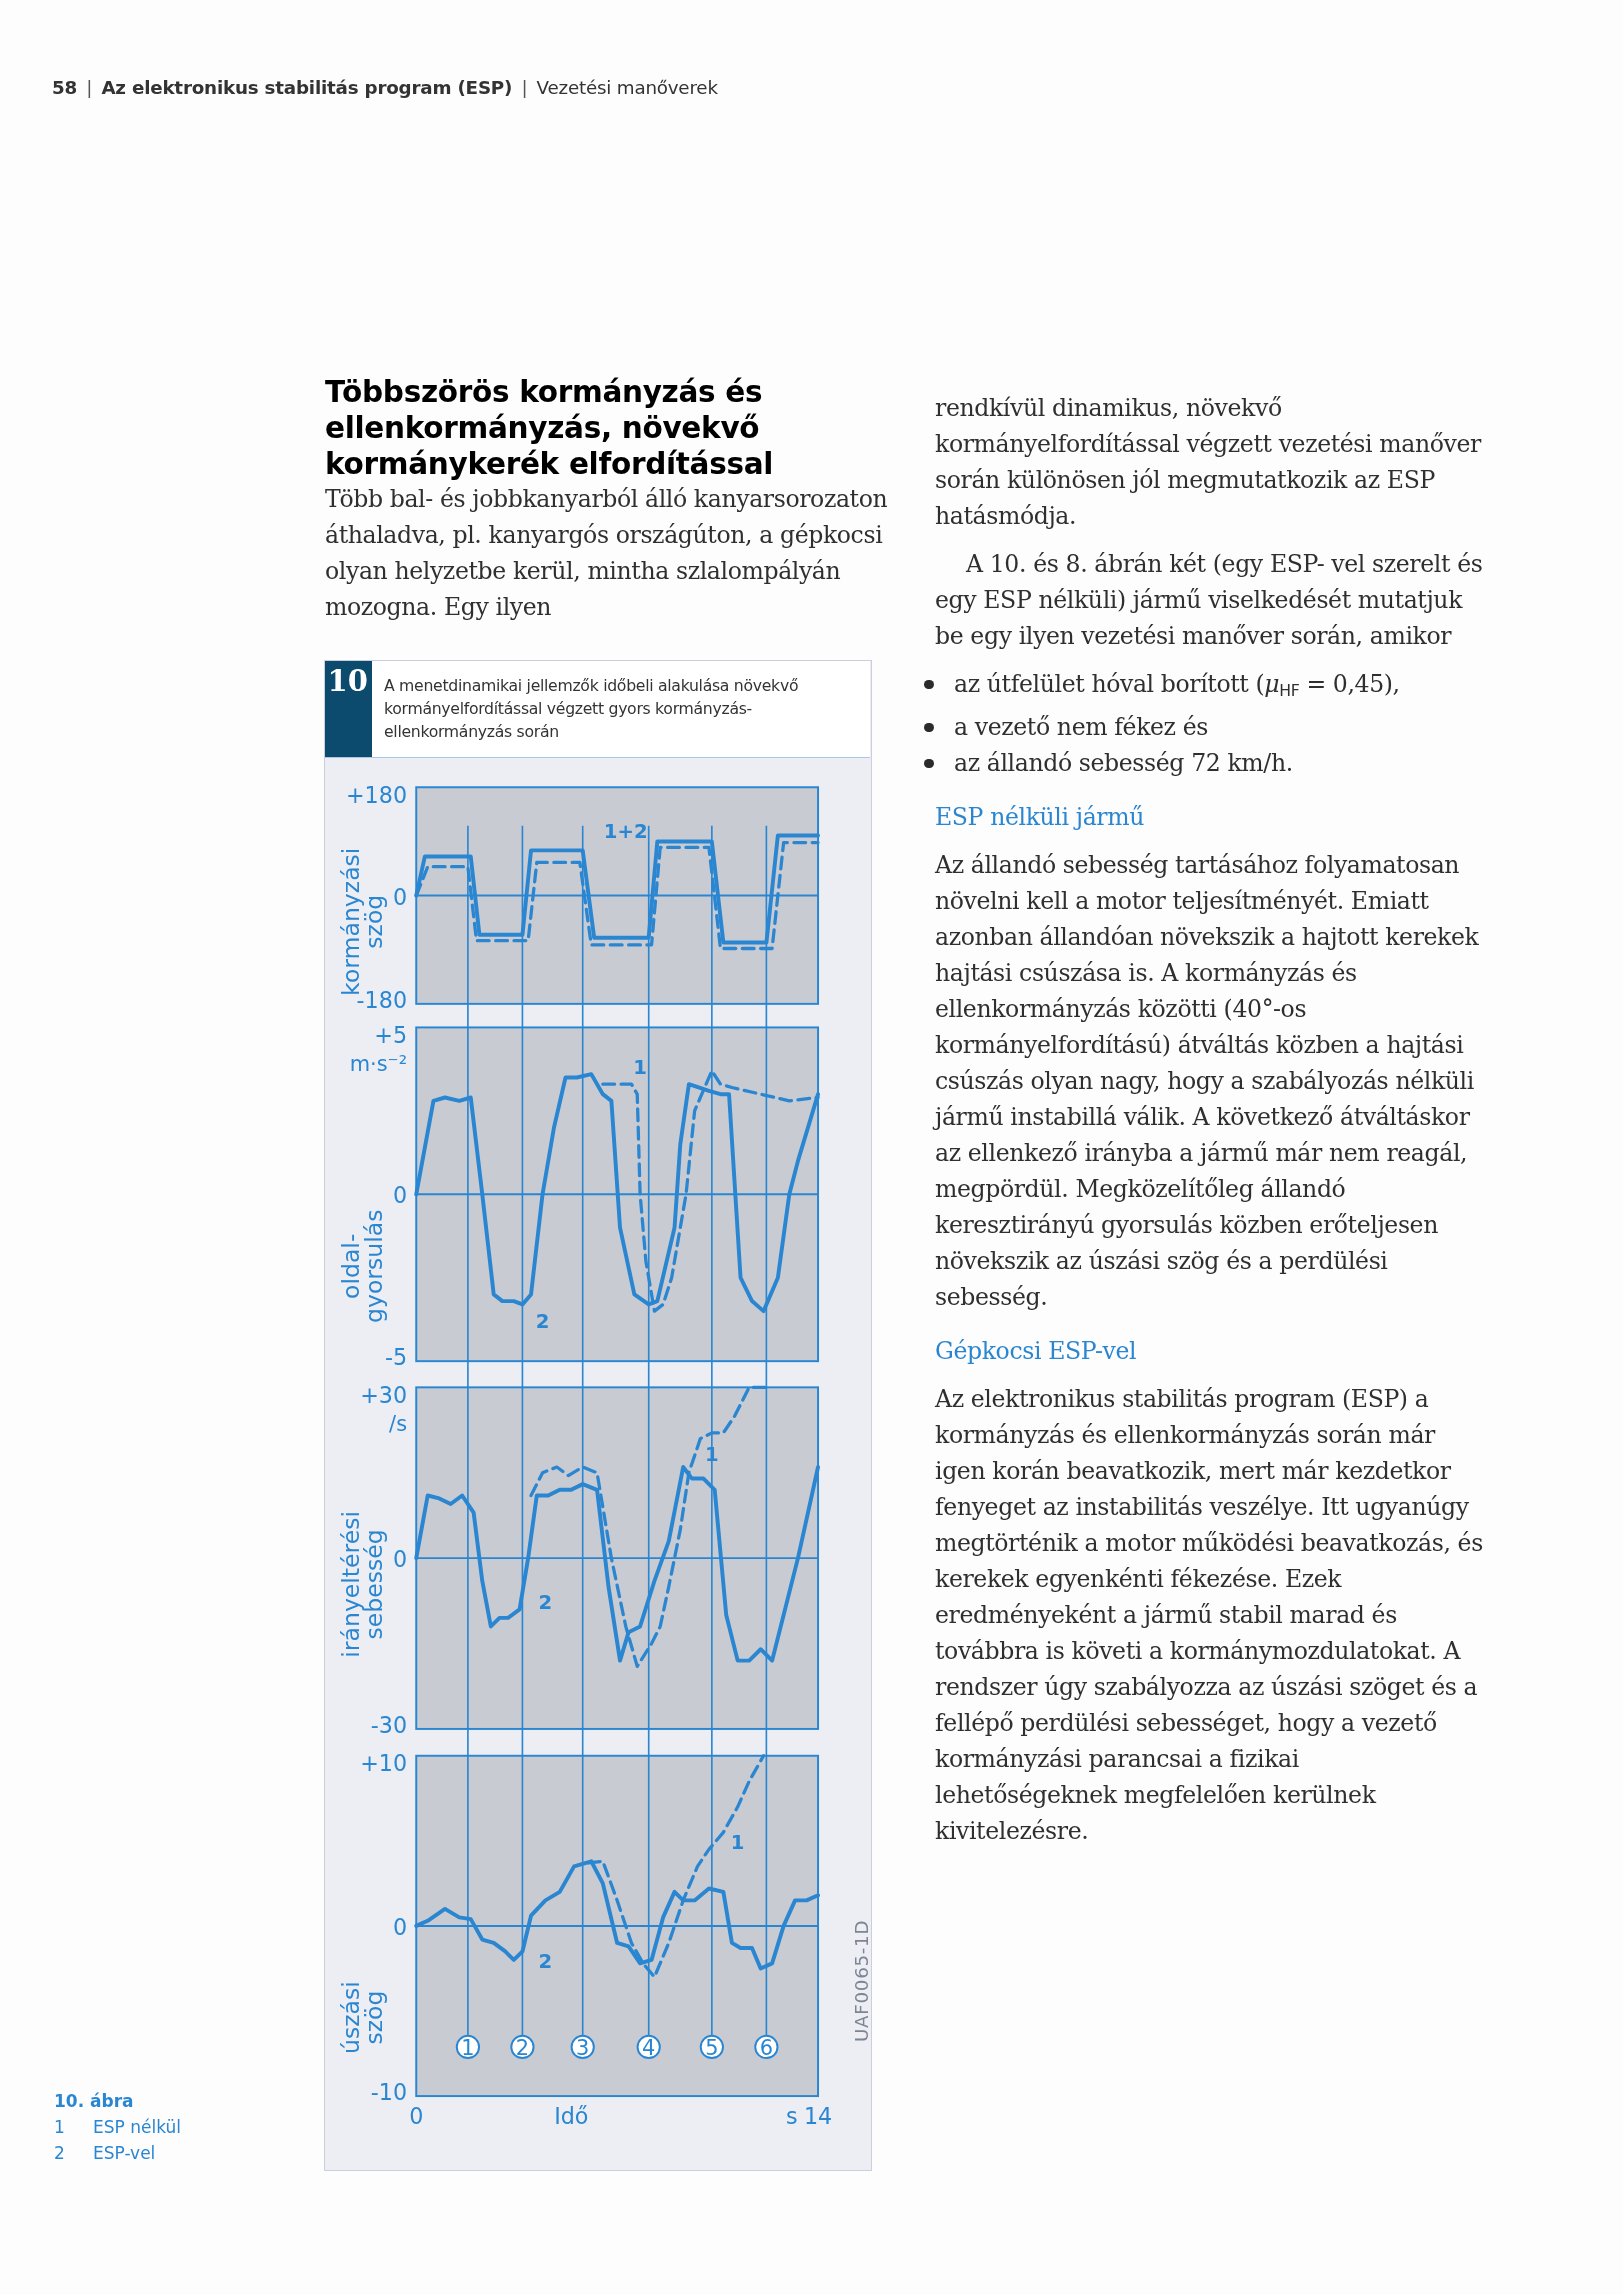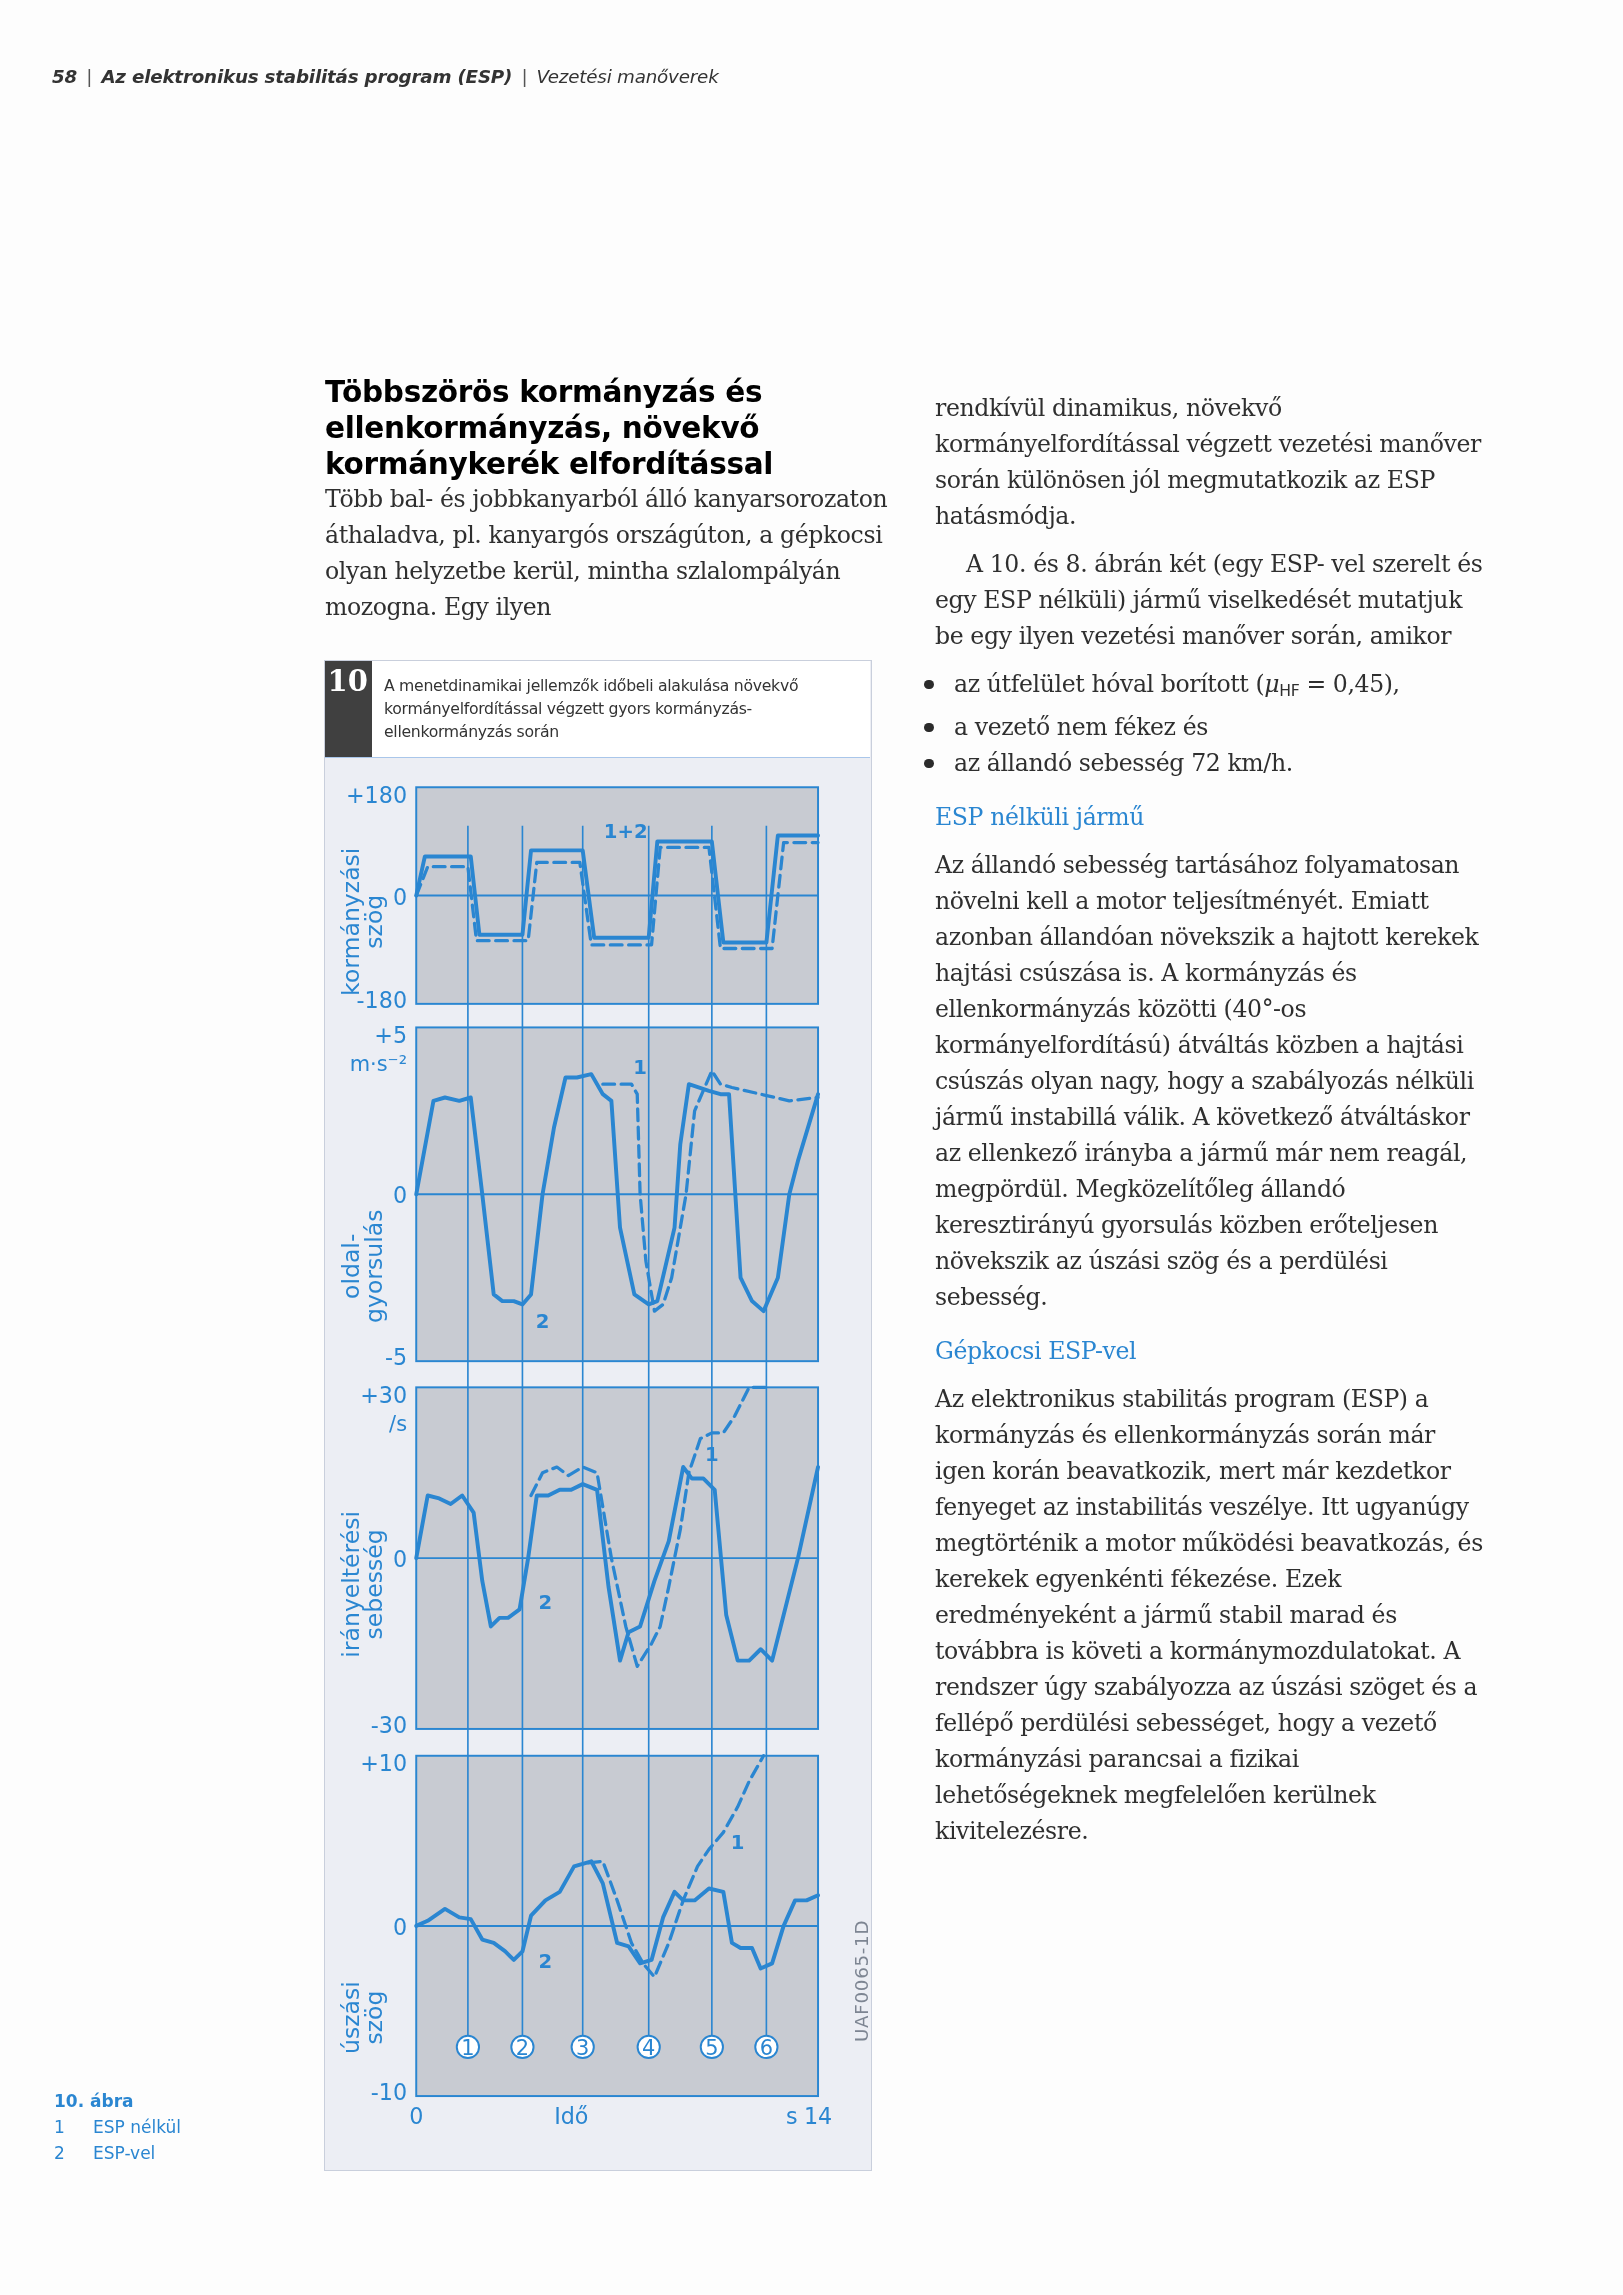--- a/index.html
+++ b/index.html
@@ -1,36 +1,36 @@
 <!DOCTYPE html>
 <html style="font-size:10.5px"><head>
 <meta charset="utf-8">
 <style>
   html, body { margin:0; padding:0; }
   body { width:1623px; height:2295px; background:#fdfdfd; position:relative; overflow:hidden; }
   .abs { position:absolute; }
-  .runhead { left:52px; top:66px; font-family:"DejaVu Sans", sans-serif; font-size:18.3px; color:#333; white-space:nowrap; letter-spacing:-0.2px;font-style:italic; }
+  .runhead { left:52px; top:77px; font-family:"DejaVu Sans", sans-serif; font-size:18.3px; color:#333; white-space:nowrap; letter-spacing:-0.2px; }
   .runhead .bold { font-weight:bold; }
   .runhead .sep { color:#555; margin:0 9.2px; }
   .section-title { left:325px; top:374px; width:576px; font-family:"DejaVu Sans", sans-serif; font-weight:bold; font-size:29.5px; line-height:36px; color:#000000; letter-spacing:-0.3px; }
   .body-text { font-family:"DejaVu Serif", serif; font-size:23.6px; line-height:36px; color:#2f2f2f; letter-spacing:-0.4px; }
   .col-left { left:325px; top:481px; width:563px; }
   .col-right { left:923px; top:378px; width:576px; }
   .col-right p { margin:12px; }
   .indent { text-indent:31px; }
   .bullets { list-style:none; margin:0; padding:0; }
   .bullets li { position:relative; padding-left:31px; }
   .bullets li .dot { position:absolute; left:1.3px; top:13.7px; width:9.8px; height:9.8px; border-radius:50%; background:#2b2b2b; }
   .mu { font-style:italic; }
   .sub { font-family:"DejaVu Sans", sans-serif; font-size:15.7px; vertical-align:-3.9px; }
   .subhead { font-family:"DejaVu Serif", serif; font-size:23.6px; line-height:36px; color:#2a86d1; margin-top:18.3px !important; letter-spacing:-0.4px; }
 
   .figure { left:324px; top:660px; width:548px; height:1511px; background:#eceef4; border:1.3px solid #c9cfdc; box-sizing:border-box; }
   .fig-header { left:0; top:0; width:545px; height:96px; background:#ffffff; border-bottom:1.3px solid #a9c6ea; }
-  .fig-badge { left:0; top:0; width:47px; height:96px; background:#404040; }
+  .fig-badge { left:0; top:0; width:47px; height:96px; background:#0c4a6e; }
   .fig-num { left:2.6px; top:2.6px; font-family:"DejaVu Serif", serif; font-weight:bold; font-size:29px; color:#ffffff; }
   .fig-title { left:59px; top:13px; width:478px; font-family:"DejaVu Sans", sans-serif; font-size:15.7px; line-height:23px; color:#333; letter-spacing:-0.3px; }
   .fig-code { left:851px; top:2042px; font-family:"DejaVu Sans", sans-serif; font-size:18.3px; color:#7d8592; transform:rotate(-90deg); transform-origin:left top; white-space:nowrap; letter-spacing:0.7px; }
 
   .caption { left:54px; top:2088px; font-family:"DejaVu Sans", sans-serif; color:#2a86d1; font-size:17px; line-height:26px; }
   .caption .ct { font-weight:bold; }
   .caption .num { display:inline-block; width:39px; }
 
   svg#chart { position:absolute; left:0; top:0; }
   .ax-text { font-family:"DejaVu Sans", sans-serif; fill:#2a86d1; }

